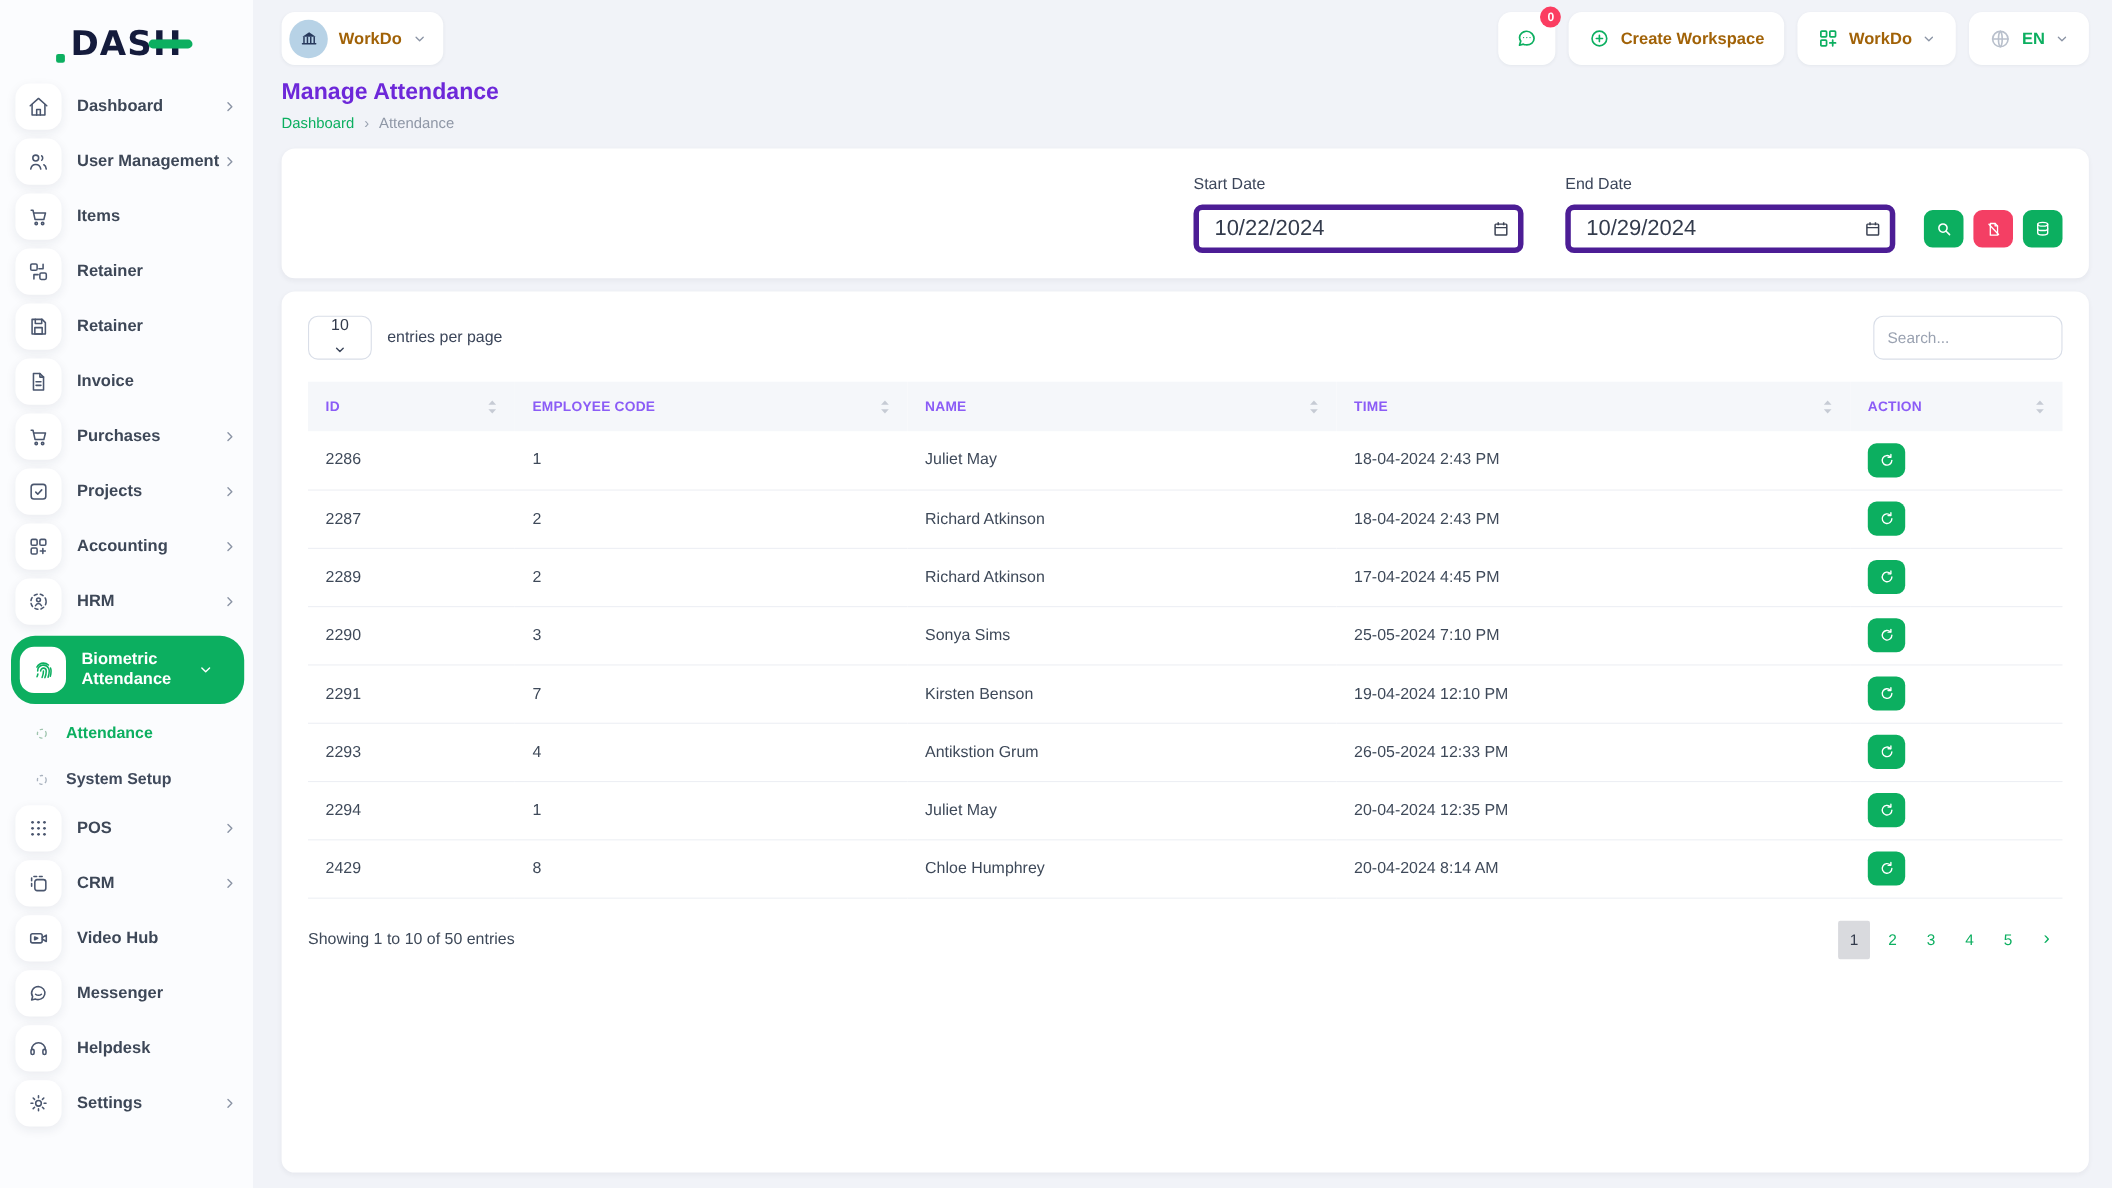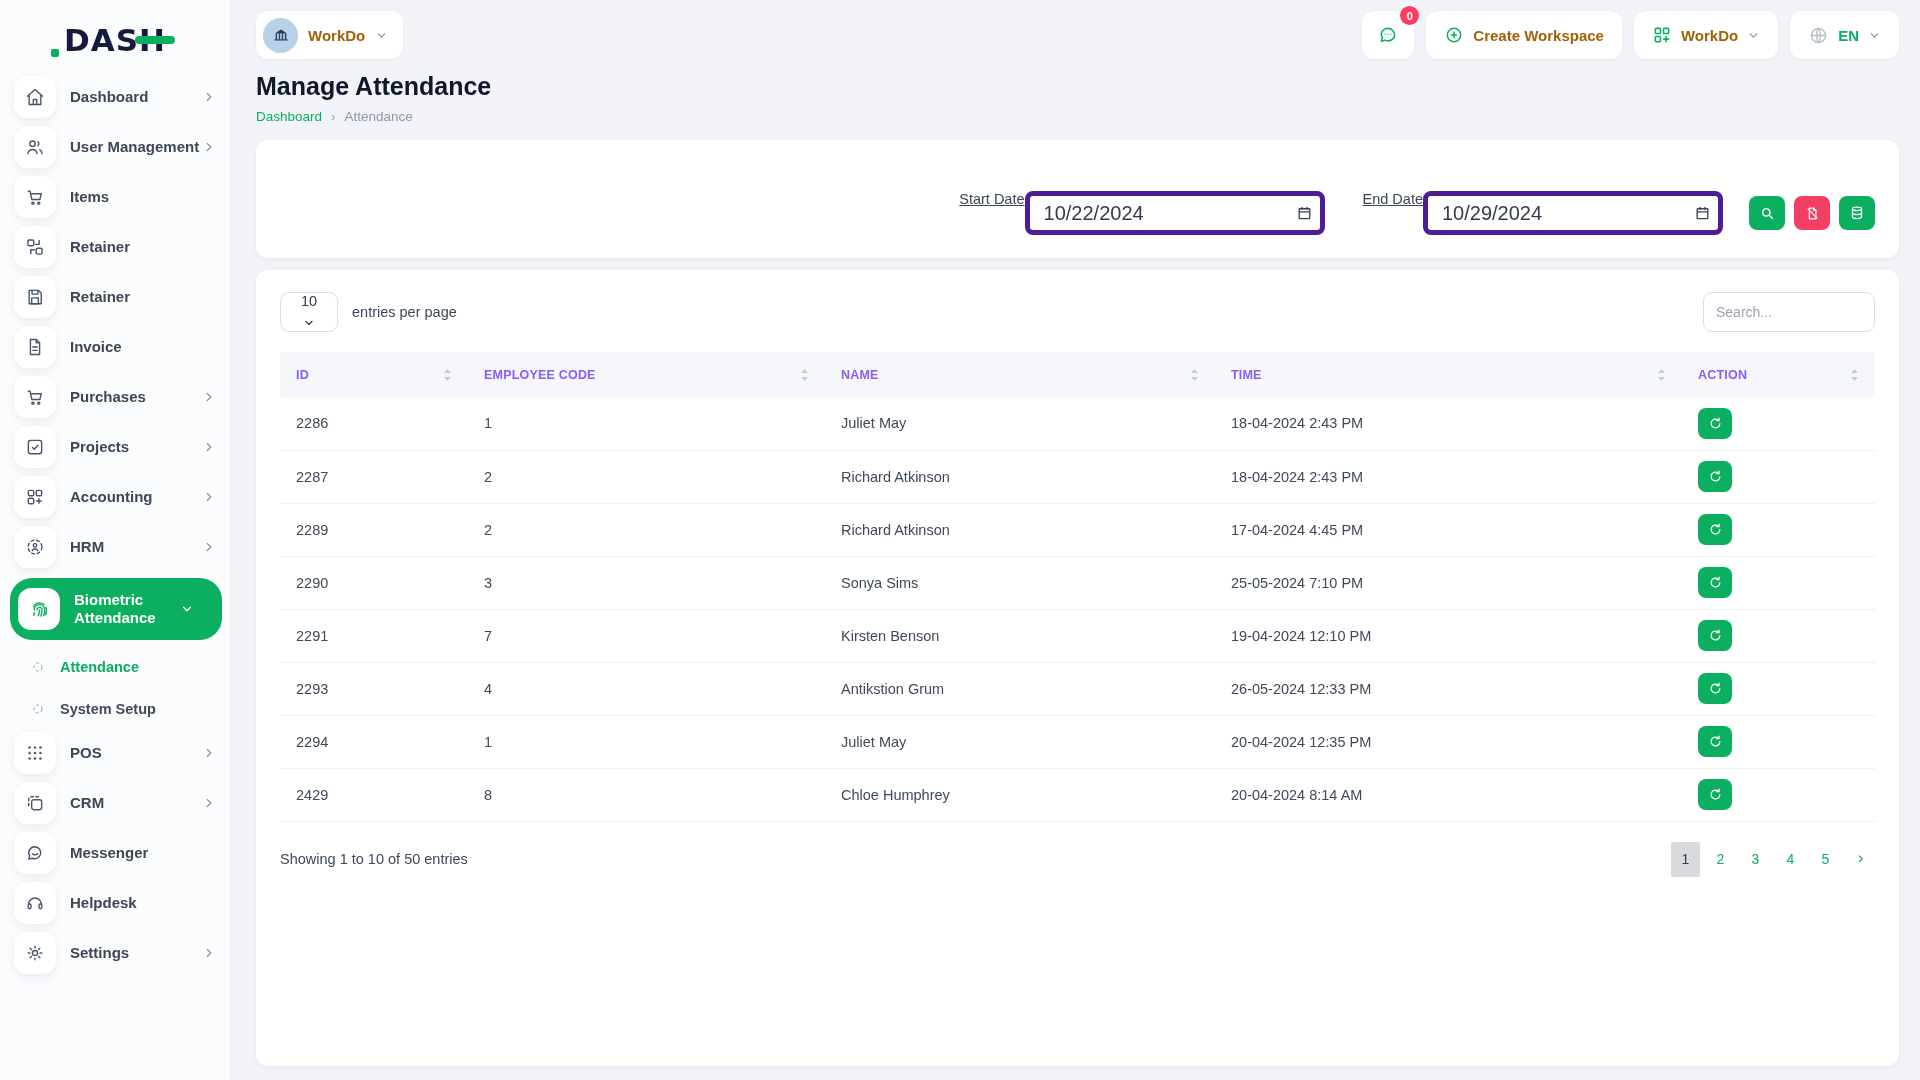--- a/index.html
+++ b/index.html
@@ -39,31 +39,31 @@
   .workspace-pill{height:48px;padding:0 15px 0 7px;gap:10px;}
   .ws-avatar{width:35px;height:35px;border-radius:50%;background:#b7d2e6;display:flex;align-items:center;justify-content:center;color:#27395c;}
   .pill-label{font-size:15px;font-weight:600;color:#a16207;}
   .topbar-right{display:flex;gap:12px;align-items:center;}
   .icon-pill{height:48px;width:52px;justify-content:center;position:relative;}
   .badge{position:absolute;top:-5px;right:-5px;min-width:19px;height:19px;border-radius:10px;background:#fb3d61;color:#fff;font-size:11px;font-weight:700;display:flex;align-items:center;justify-content:center;padding:0 5px;}
   .action-pill{height:48px;padding:0 18px;gap:9px;}
   .lang-label{color:#0caf60;}
 
   .page-head{margin-top:10px;}
-  .page-title{font-size:25px;font-weight:700;color:#0f172a;margin:0;}
+  .page-title{font-size:21px;font-weight:700;color:#6d28d9;margin:0;}
   .breadcrumb{margin-top:8px;font-size:13.5px;display:flex;gap:9px;align-items:center;}
   .crumb-link{color:#0caf60;text-decoration:none;cursor:pointer;}
   .crumb-sep{color:#99a1b0;}
   .crumb-current{color:#8f97a6;}
 
   .card{background:#fff;border-radius:12px;box-shadow:0 2px 5px rgba(30,41,59,.05);}
 
   
   .filter-card{margin-top:16px;height:118px;min-height:118px;display:flex;align-items:flex-end;justify-content:flex-end;padding:0 24px 23px;gap:38px;}
-  .field{display:flex;flex-direction:row;text-decoration:underline;}
+  .field{display:flex;flex-direction:column;}
   .field-label{font-size:14.5px;color:#3c465a;margin-bottom:10px;}
   .date-wrap{position:relative;}
   .date-input{width:300px;height:44px;border:5px solid #4c1d95;border-radius:8px;padding:0 40px 0 14px;font-size:20px;color:#333b4c;background:#fff;font-family:inherit;outline:none;}
   .date-wrap .cal{position:absolute;right:12px;top:50%;transform:translateY(-50%);color:#3a4152;display:flex;cursor:pointer;}
   .filter-actions{display:flex;gap:9px;margin-bottom:5px;margin-left:-12px;}
   .sq-btn{width:36px;height:34px;border-radius:8px;border:none;display:flex;align-items:center;justify-content:center;color:#fff;cursor:pointer;padding:0;}
   .sq-btn.green{background:#0caf60;}
   .sq-btn.red{background:#f43f64;}
 
   
@@ -314,20 +314,30 @@
             </svg>
         </span>
         <span class="menu-label">CRM</span>
         <span class="chev">
             <svg width="14" height="14" viewBox="0 0 24 24" fill="none" stroke="currentColor" stroke-width="2.2" stroke-linecap="round" stroke-linejoin="round">
               <path d="M9 6l6 6-6 6"></path>
             </svg>
           </span>
       </a>
 
+      <a class="menu-item">
+        <span class="icon-box">
+          <svg width="20" height="20" viewBox="0 0 24 24" fill="none" stroke="currentColor" stroke-width="1.7" stroke-linecap="round" stroke-linejoin="round">
+              <rect x="3.5" y="7" width="12.5" height="10" rx="2"></rect>
+              <path d="M16 11.2l4.5-2.7v7l-4.5-2.7"></path>
+              <path d="M7.8 10.5l3.4 1.5-3.4 1.5z" fill="currentColor"></path>
+            </svg>
+        </span>
+        <span class="menu-label">Video Hub</span>
+      </a>
 
       <a class="menu-item">
         <span class="icon-box">
           <svg width="20" height="20" viewBox="0 0 24 24" fill="none" stroke="currentColor" stroke-width="1.7" stroke-linecap="round" stroke-linejoin="round">
               <path d="M12 4.5a7.5 7.2 0 00-6.4 11L4.5 19.3l4-1a7.5 7.2 0 103.5-13.8z"></path>
               <path d="M8.8 13c.9.8 2 1.2 3.2 1.2s2.3-.4 3.2-1.2"></path>
             </svg>
         </span>
         <span class="menu-label">Messenger</span>
       </a>

